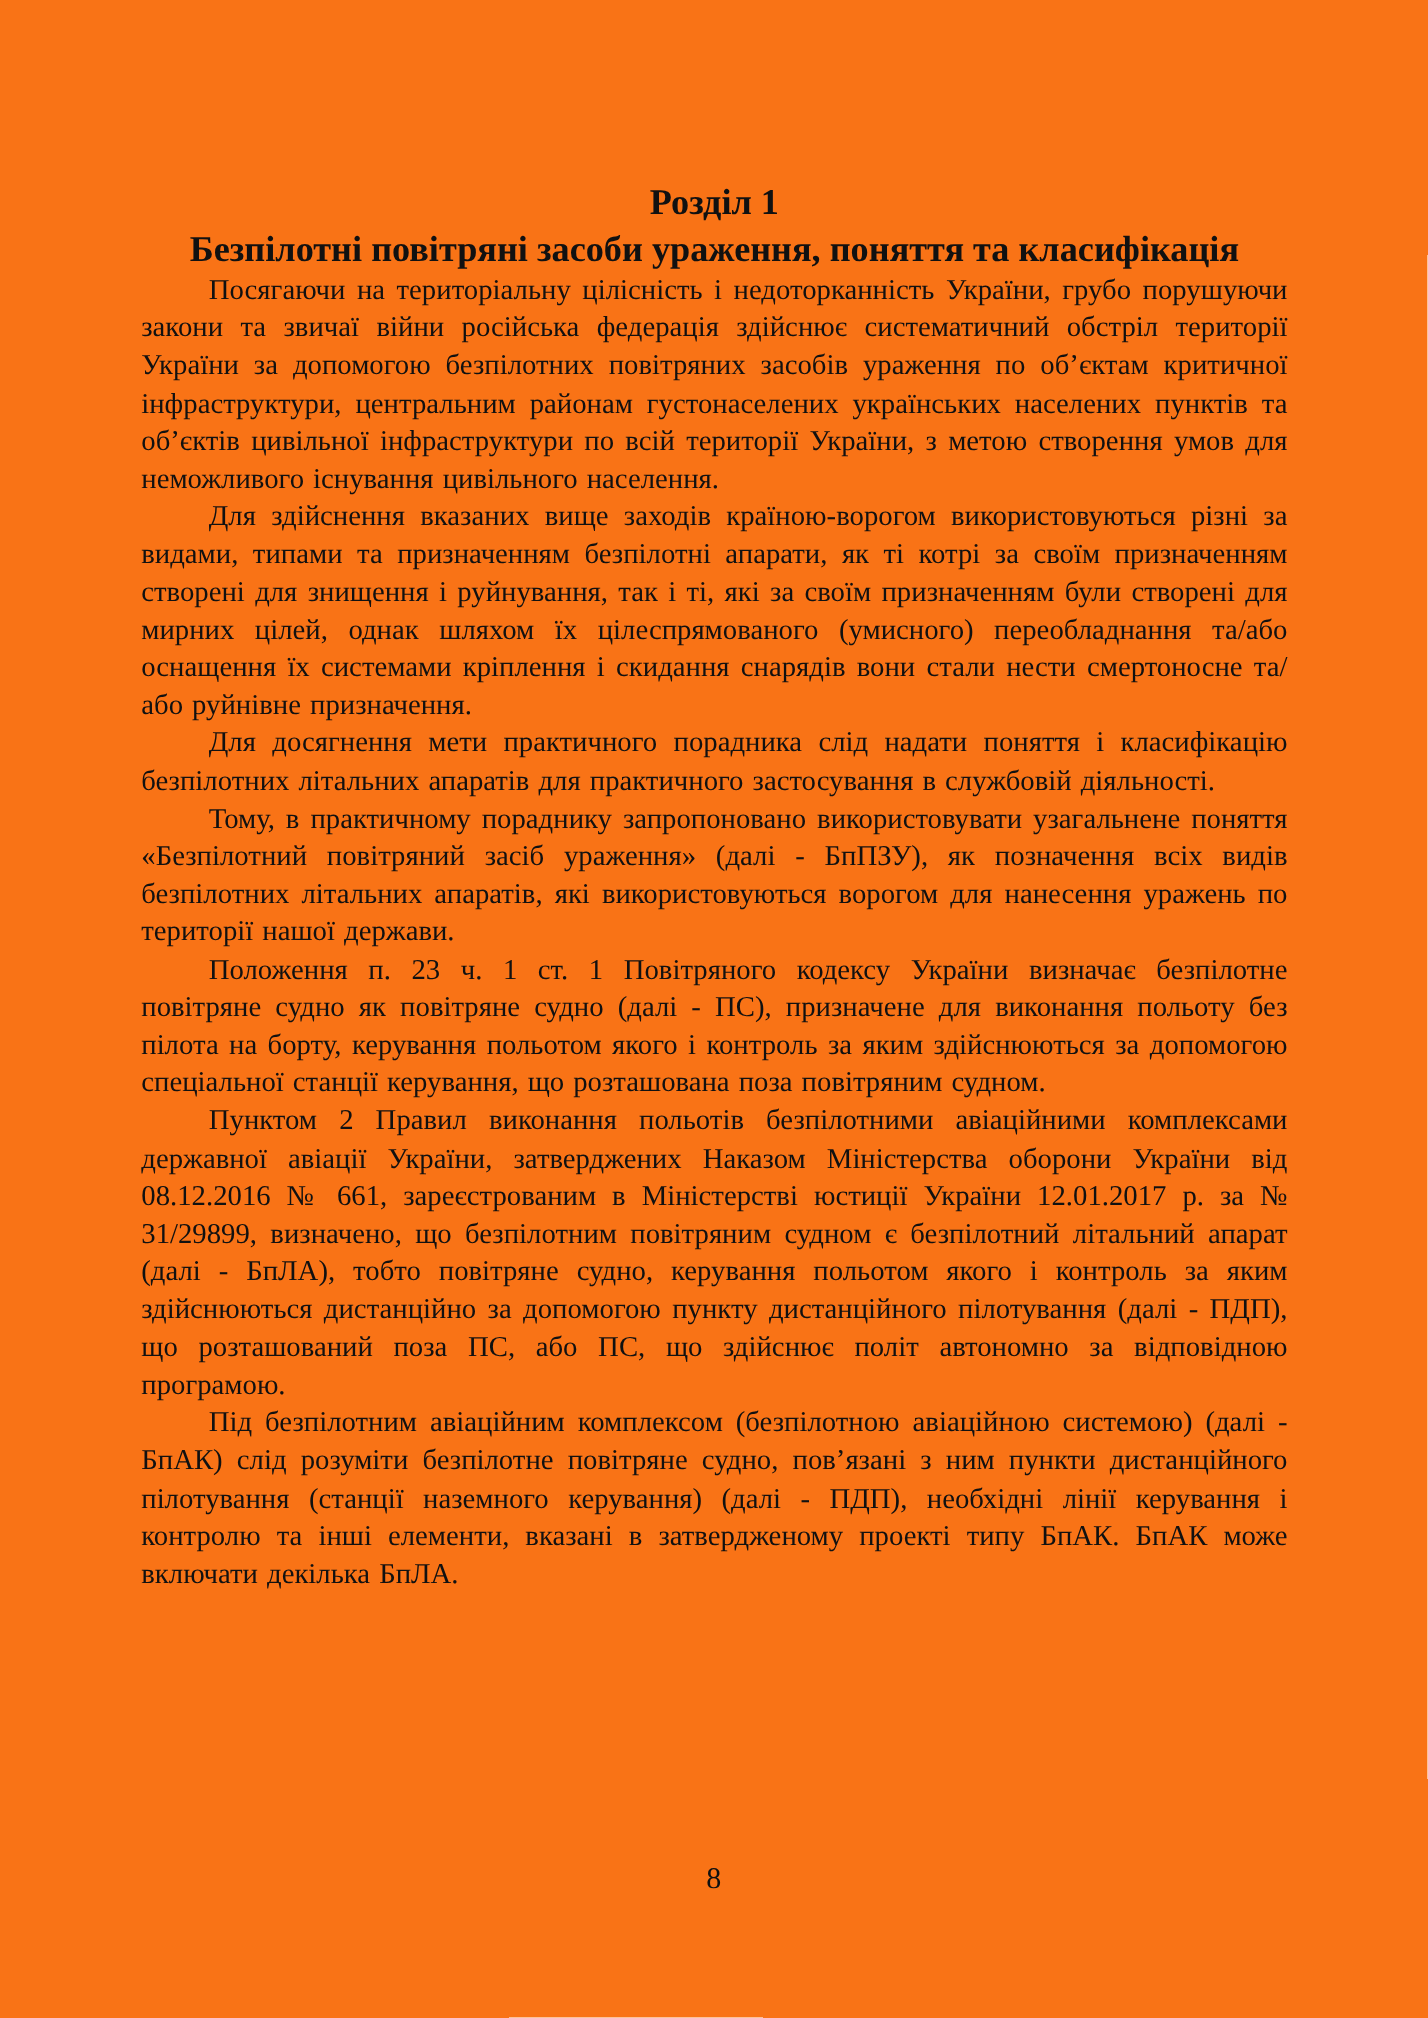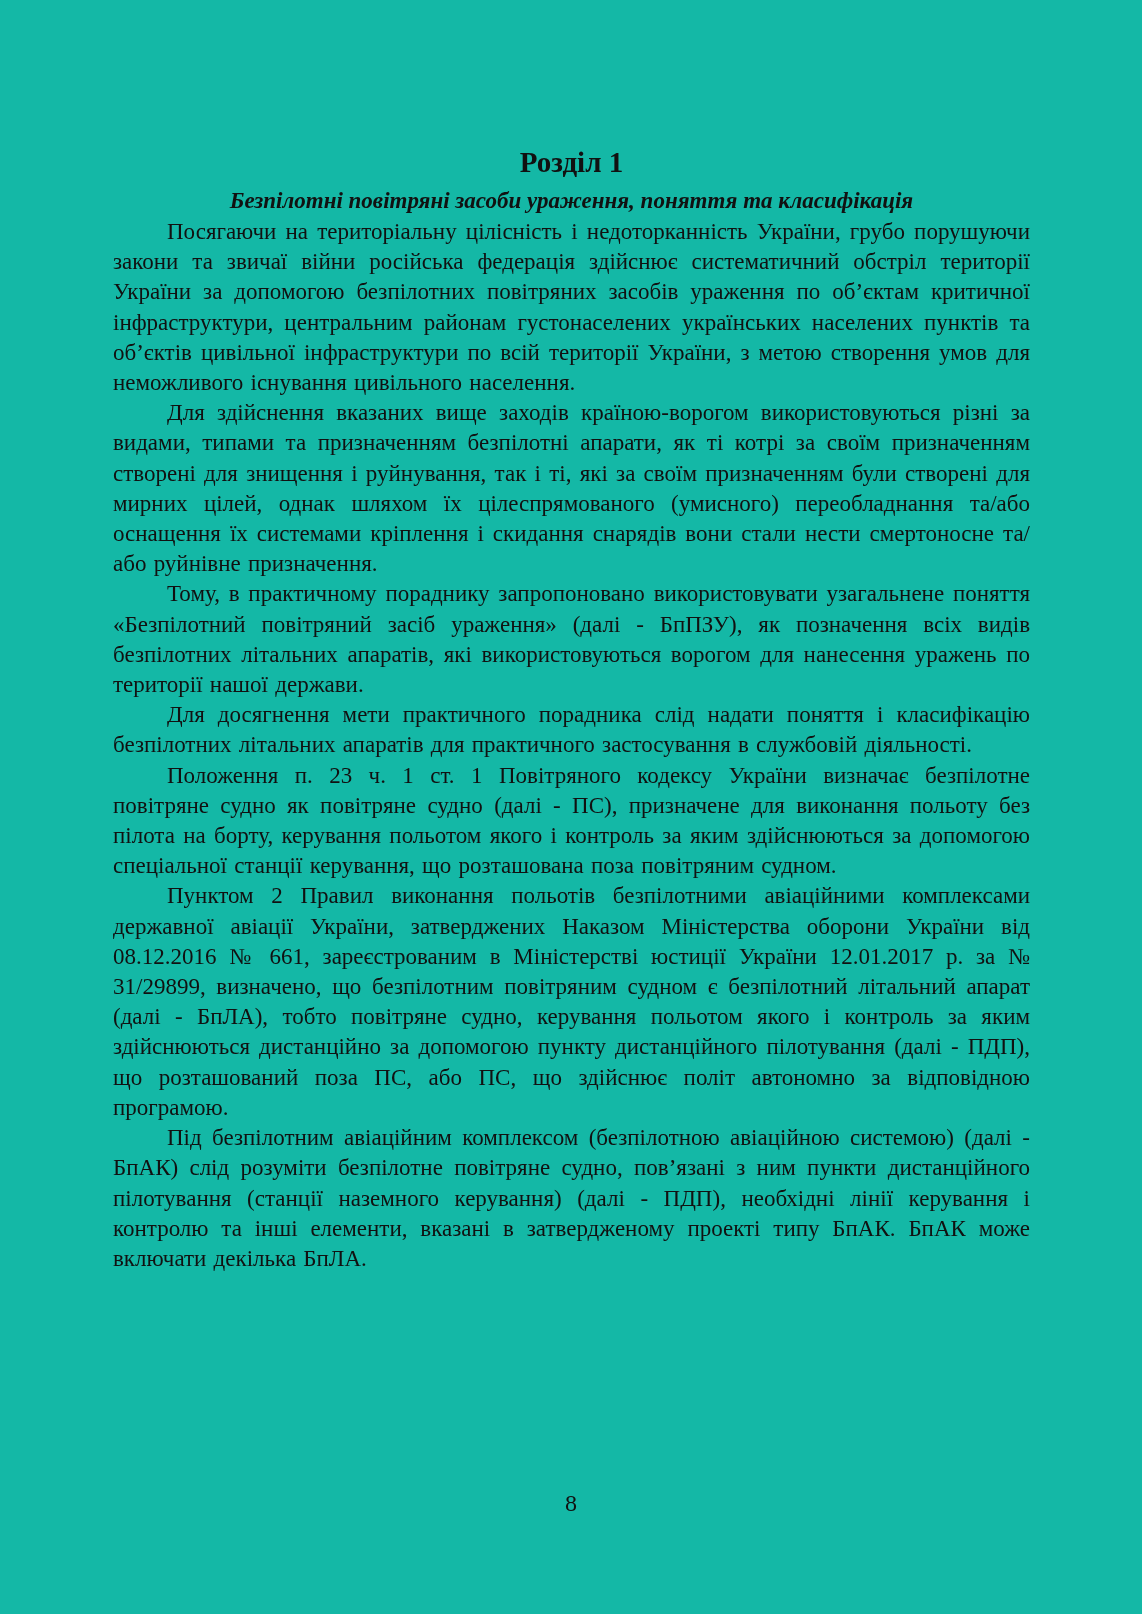--- a/index.html
+++ b/index.html
@@ -5,40 +5,39 @@
   html, body {
     margin: 0;
     padding: 0;
     background: #ffffff;
   }
   .page {
     position: relative;
     width: 1142px;
     height: 1614px;
     box-sizing: border-box;
-    background: #14b8a6;
+    background: #f97316;
     color: #111111;
     font-family: "Liberation Serif", "DejaVu Serif", serif;
     padding: 146px 112px 0 113px;
     overflow: hidden;
   }
   .heading {
     text-align: center;
   }
   .chapter {
     font-size: 29px;
     font-weight: bold;
     line-height: 33px;
   }
   .doc-title {
-    font-size: 23px;
+    font-size: 29px;
     font-weight: bold;
     line-height: 33px;
     margin-top: 5px;
-    font-style: italic;
   }
   .body-text {
     font-size: 23px;
     line-height: 30.2px;
     text-align: justify;
     word-spacing: 1.5px;
   }
   .body-text p {
     margin: 0;
     padding: 0;
@@ -60,22 +59,22 @@
 <div class="page">
 
   <div class="heading">
     <div class="chapter">Розділ 1</div>
     <div class="doc-title">Безпілотні повітряні засоби ураження, поняття та класифікація</div>
   </div>
 
   <div class="body-text">
     <p>Посягаючи на територіальну цілісність і недоторканність України, грубо порушуючи закони та звичаї війни російська федерація здійснює систематичний обстріл території України за допомогою безпілотних повітряних засобів ураження по об’єктам критичної інфраструктури, центральним районам густонаселених українських населених пунктів та об’єктів цивільної інфраструктури по всій території України, з метою створення умов для неможливого існування цивільного населення.</p>
     <p>Для здійснення вказаних вище заходів країною-ворогом використовуються різні за видами, типами та призначенням безпілотні апарати, як ті котрі за своїм призначенням створені для знищення і руйнування, так і ті, які за своїм призначенням були створені для мирних цілей, однак шляхом їх цілеспрямованого (умисного) переобладнання та/або оснащення їх системами кріплення і скидання снарядів вони стали нести смертоносне та/або руйнівне призначення.</p>
+    <p>Для досягнення мети практичного порадника слід надати поняття і класифікацію безпілотних літальних апаратів для практичного застосування в службовій діяльності.</p>
     <p>Тому, в практичному пораднику запропоновано використовувати узагальнене поняття «Безпілотний повітряний засіб ураження» (далі - БпПЗУ), як позначення всіх видів безпілотних літальних апаратів, які використовуються ворогом для нанесення уражень по території нашої держави.</p>
-    <p>Для досягнення мети практичного порадника слід надати поняття і класифікацію безпілотних літальних апаратів для практичного застосування в службовій діяльності.</p>
     <p>Положення п. 23 ч. 1 ст. 1 Повітряного кодексу України визначає безпілотне повітряне судно як повітряне судно (далі - ПС), призначене для виконання польоту без пілота на борту, керування польотом якого і контроль за яким здійснюються за допомогою спеціальної станції керування, що розташована поза повітряним судном.</p>
     <p>Пунктом 2 Правил виконання польотів безпілотними авіаційними комплексами державної авіації України, затверджених Наказом Міністерства оборони України від 08.12.2016 № 661, зареєстрованим в Міністерстві юстиції України 12.01.2017 р. за № 31/29899, визначено, що безпілотним повітряним судном є безпілотний літальний апарат (далі - БпЛА), тобто повітряне судно, керування польотом якого і контроль за яким здійснюються дистанційно за допомогою пункту дистанційного пілотування (далі - ПДП), що розташований поза ПС, або ПС, що здійснює політ автономно за відповідною програмою.</p>
     <p>Під безпілотним авіаційним комплексом (безпілотною авіаційною системою) (далі - БпАК) слід розуміти безпілотне повітряне судно, пов’язані з ним пункти дистанційного пілотування (станції наземного керування) (далі - ПДП), необхідні лінії керування і контролю та інші елементи, вказані в затвердженому проекті типу БпАК. БпАК може включати декілька БпЛА.</p>
   </div>
 
   <div class="page-number">8</div>
 
 </div>
 
 </body></html>

